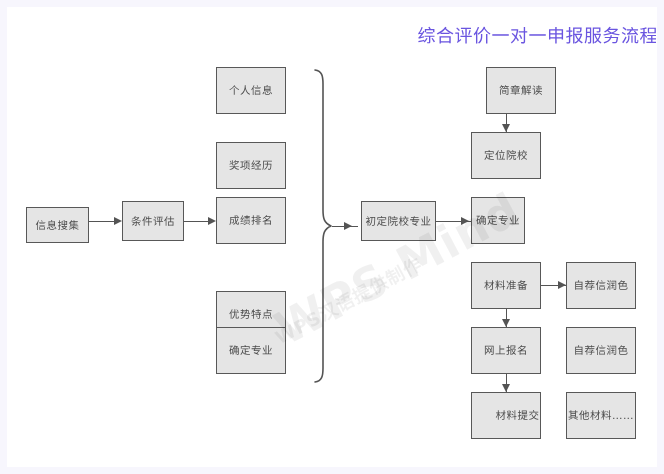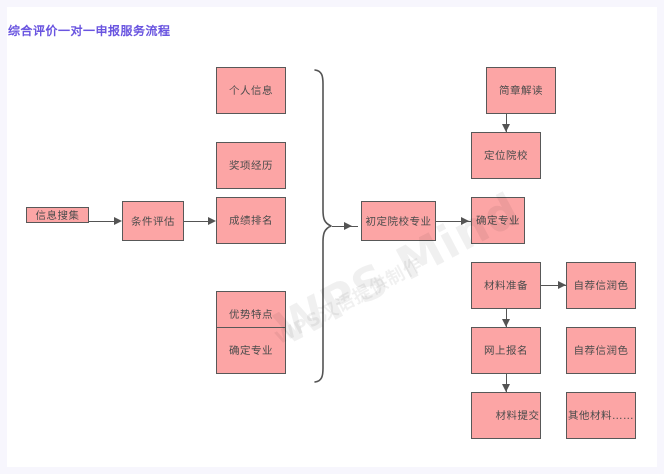--- a/index.html
+++ b/index.html
@@ -39,33 +39,33 @@
     box-sizing: border-box;
     border: 7px solid #f7f6fd;
     pointer-events: none;
   }
 
   #title {
     position: absolute;
     left: 0;
     top: 13px;
     width: 650px;
-    text-align: left;
-    font-size: 12px;
-    font-weight: bold;
+    text-align: right;
+    font-size: 18px;
+    font-weight: normal;
     color: #6a55e0;
     letter-spacing: 0.5px;
     white-space: nowrap;
   }
 
   .node {
     position: absolute;
     box-sizing: border-box;
     border: 1.3px solid #585858;
-    background: #fca5a5;
+    background: #e5e5e5;
     color: #4d4d4d;
     font-size: 10.5px;
     display: flex;
     align-items: center;
     justify-content: center;
     text-align: center;
     line-height: 1.2;
     letter-spacing: 0.5px;
     white-space: nowrap;
   }
@@ -127,21 +127,21 @@
   }
 </style>
 </head>
 <body>
 
 <div id="canvas">
   <div id="paper">
 
     <div id="title">综合评价一对一申报服务流程</div>
 
-    <div class="node" style="left:18px; top:199px; width:63px; height:16px;">信息搜集</div>
+    <div class="node" style="left:18px; top:199px; width:63px; height:36px;">信息搜集</div>
 
     <div class="conn h" style="left:81px; top:212.5px; width:25px;"></div>
     <div class="arrowhead right" style="left:106px; top:208.5px;"></div>
 
     <div class="node" style="left:114px; top:193px; width:62px; height:40px;">条件评估</div>
 
     <div class="conn h" style="left:176px; top:212.5px; width:24px;"></div>
     <div class="arrowhead right" style="left:200px; top:208.5px;"></div>
 
     <div class="node" style="left:208px; top:59px; width:70px; height:47px;">个人信息</div>

